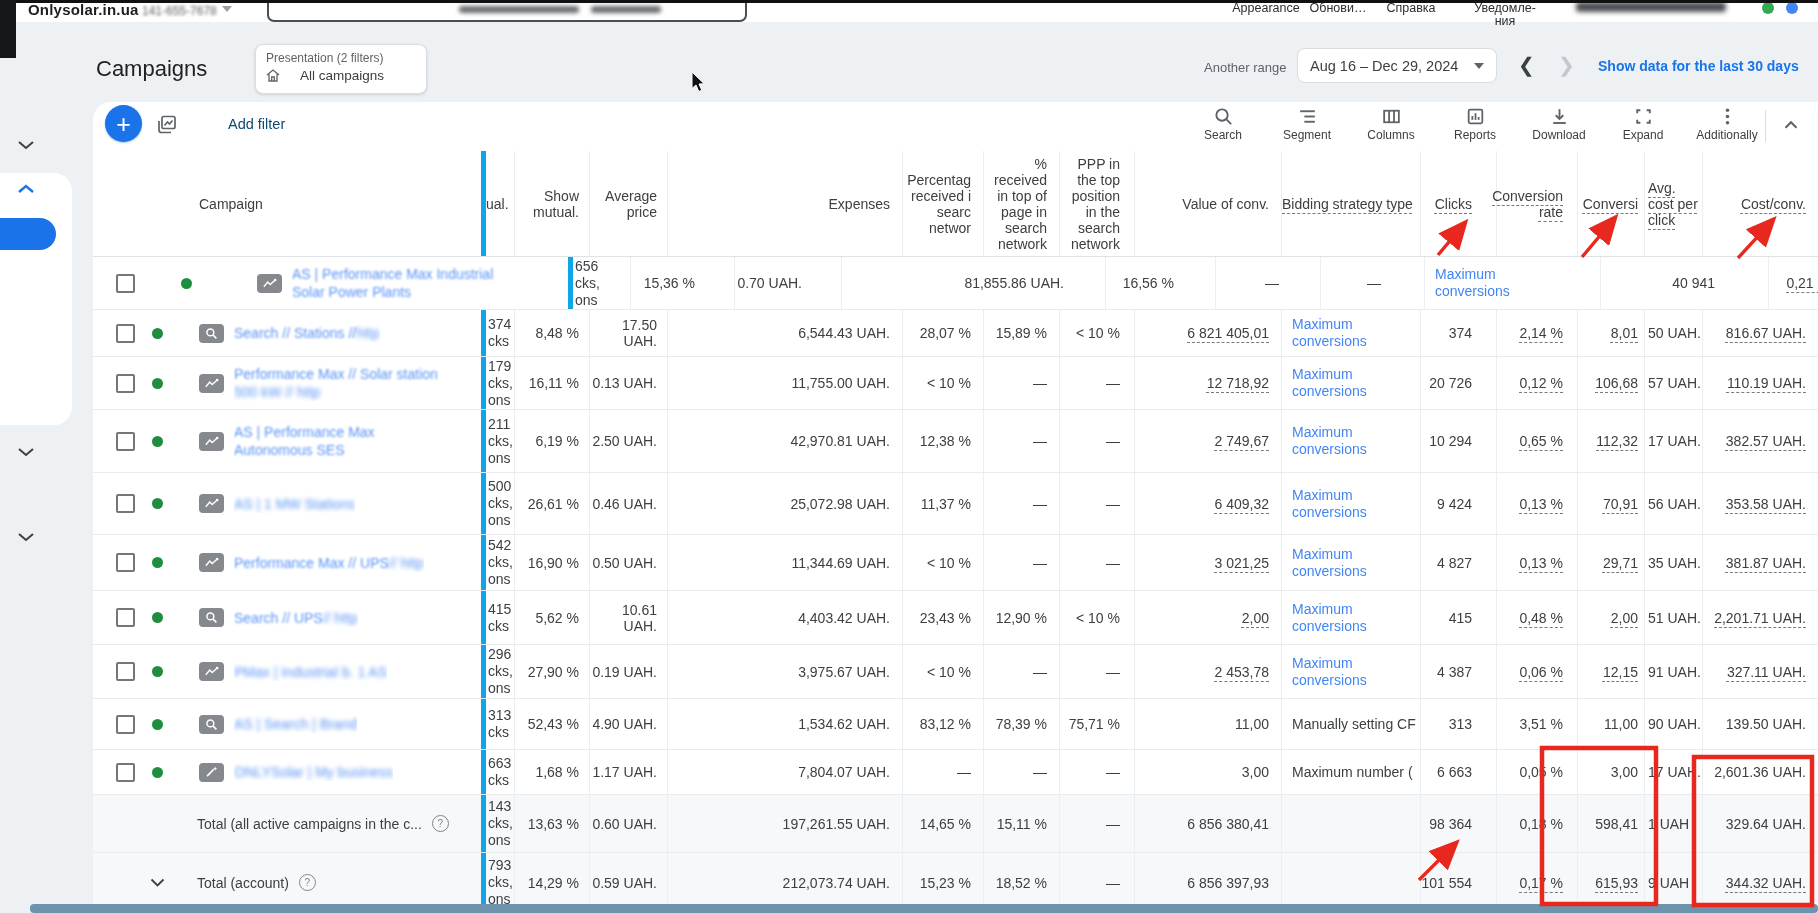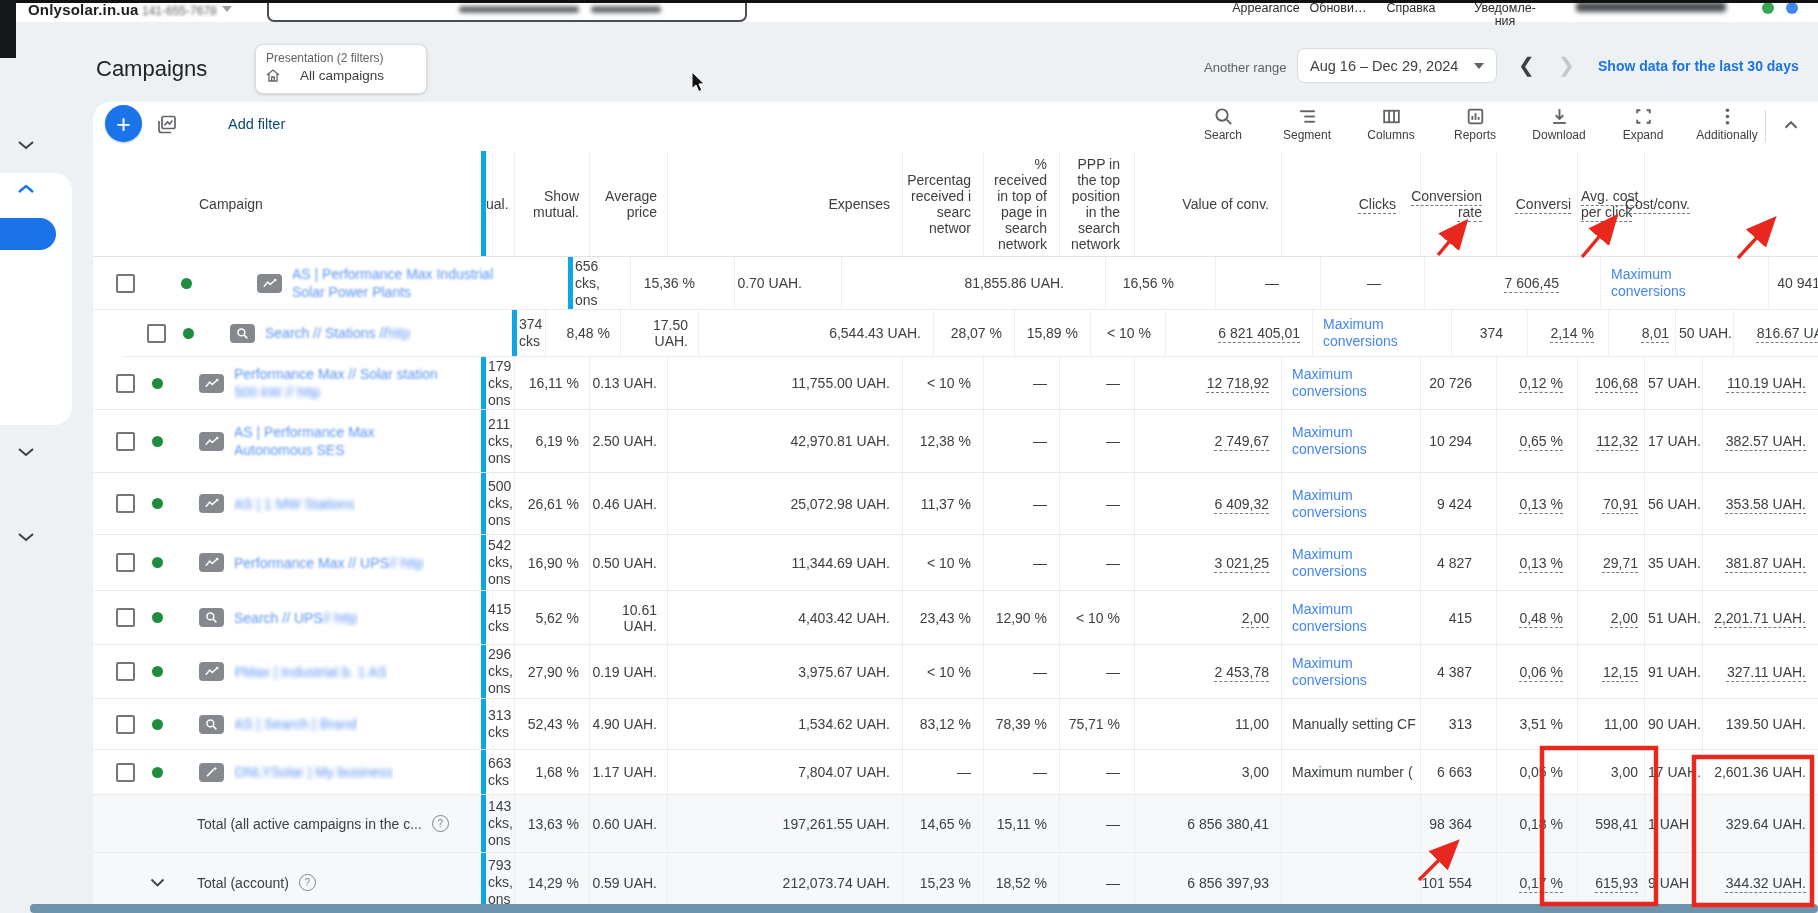--- a/index.html
+++ b/index.html
@@ -231,20 +231,23 @@
         </div>
         <div class="c ar p-pt bl">
           <span>% received in top of page in search network</span>
         </div>
         <div class="c ar p-ppp bl">
           <span>PPP in the top position in the search network</span>
         </div>
         <div class="c ar p-cv bl">
           <span>Value of conv.</span>
         </div>
+        <div class="c al  bl">
+          <span class="u-dash">Bidding strategy type</span>
+        </div>
         <div class="c ar p-ck bl">
           <span class="u-dash">Clicks</span>
         </div>
         <div class="c ar p-cr bl">
           <span class="u-dash">Conversion rate</span>
         </div>
         <div class="c ar p-cn bl">
           <span class="u-dash">Conversi</span>
         </div>
         <div class="c al p-cpc bl">
@@ -286,44 +289,41 @@
         </div>
         <div class="c ar p-ps  bl">
           <span>16,56 %</span>
         </div>
         <div class="c ar p-pt  bl">
           <span>—</span>
         </div>
         <div class="c ar p-ppp  bl">
           <span>—</span>
         </div>
-        <div class="c ar p-cv  bl">
-          <span class="u-dash">7 606,45</span>
-        </div>
         <div class="c bidding bl">
           <div class="bid-blue">Maximum</div>
           <div class="bid-blue">conversions</div>
         </div>
         <div class="c ar p-ck  bl">
           <span>40 941</span>
         </div>
         <div class="c ar p-cr  bl">
           <span class="u-dash">0,21 %</span>
         </div>
         <div class="c ar p-cn  bl">
           <span class="u-dash">242,62</span>
         </div>
         <div class="c al p-cpc  bl">
           <span>00 UAH.</span>
         </div>
         <div class="c ar p-cc  bl">
           <span class="u-dash">337.39 UAH.</span>
         </div>
       </div>
-      <div class="trow" style="height: 47px; margin-left: 31px;">
+      <div class="trow" style="height: 47px;">
         <div class="c">
           <div class="checkbox"></div>
         </div>
         <div class="c">
           <div class="dot"></div>
         </div>
         <div class="c al">
           <div class="typeicon">
             <svg width="15" height="15" viewBox="0 0 20 20">
               <circle cx="8.5" cy="8.5" r="4.6" fill="none" stroke="#fff" stroke-width="2"></circle>

